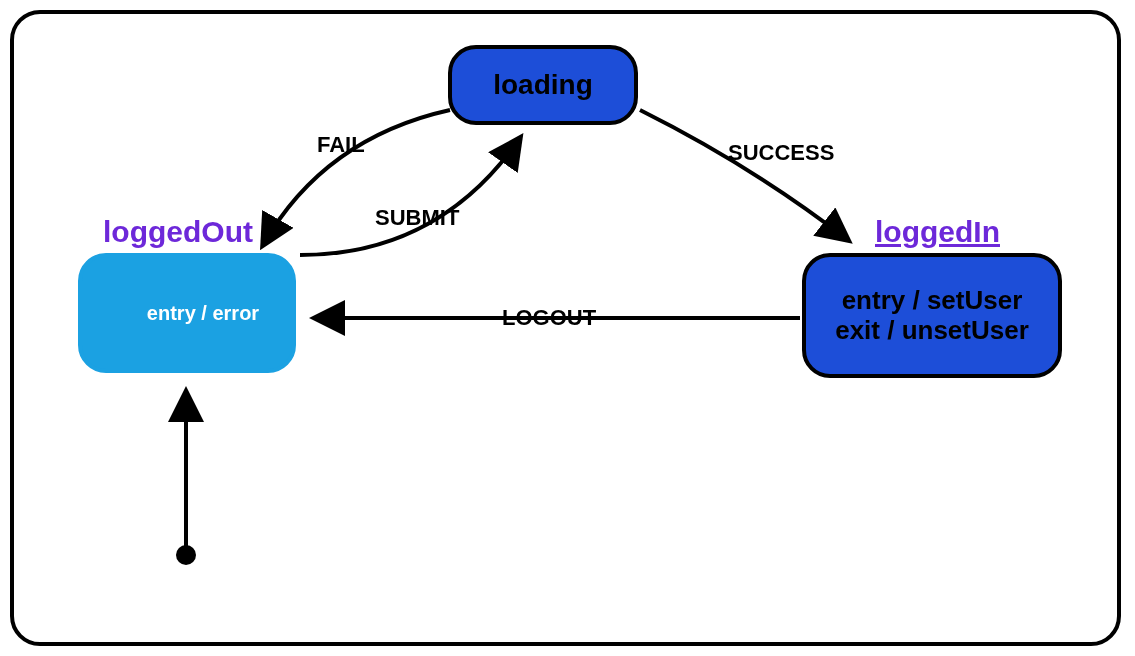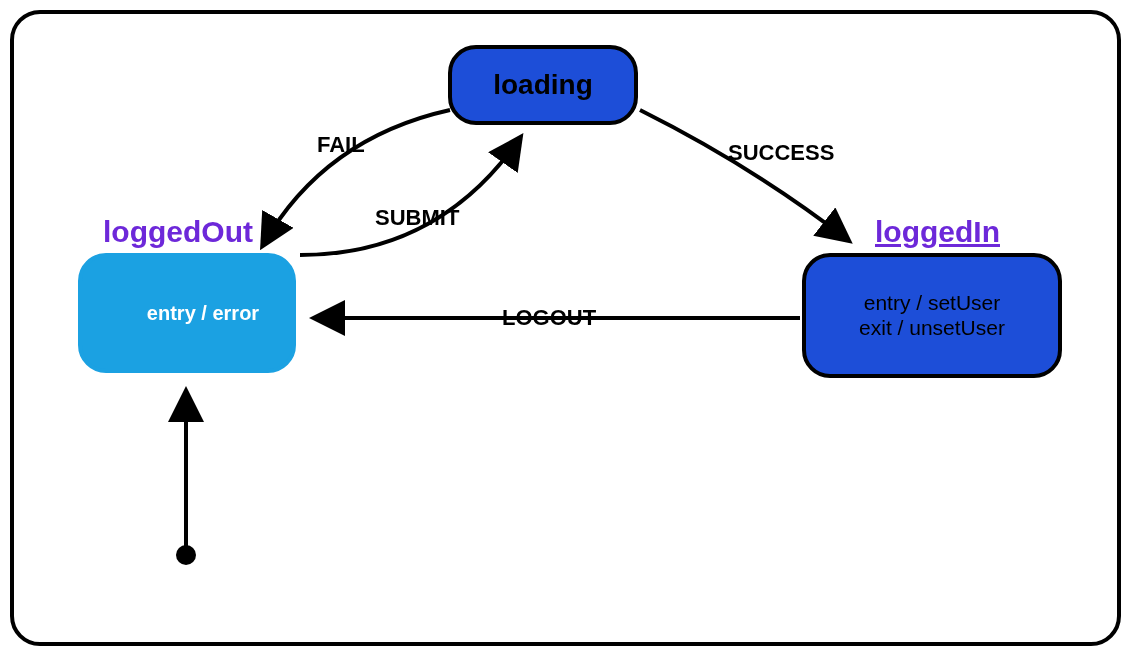--- a/index.html
+++ b/index.html
@@ -81,21 +81,21 @@
   </div>
 
   <div class="state-title" style="left:103px; top:215px;">loggedOut</div>
 
   <div class="state-node active" style="left:78px; top:253px; width:218px; height:120px;padding-left:32px;">
     <span>entry / error</span>
   </div>
 
   <div class="state-title" style="left:875px; top:215px;text-decoration:underline;">loggedIn</div>
 
-  <div class="state-node" style="left:802px; top:253px; width:260px; height:125px; font-size:21px; font-weight:400;">
+  <div class="state-node" style="left:802px; top:253px; width:260px; height:125px; font-size:26px; font-weight:700;">
     <div>
       <div>entry / setUser</div>
       <div>exit / unsetUser</div>
     </div>
   </div>
 
   <div class="edge-label" style="left:313px; top:132px;">FAIL</div>
   <div class="edge-label" style="left:371px; top:205px;">SUBMIT</div>
   <div class="edge-label" style="left:688px; top:140px;margin-left:36px;">SUCCESS</div>
   <div class="edge-label" style="left:498px; top:305px;">LOGOUT</div>

